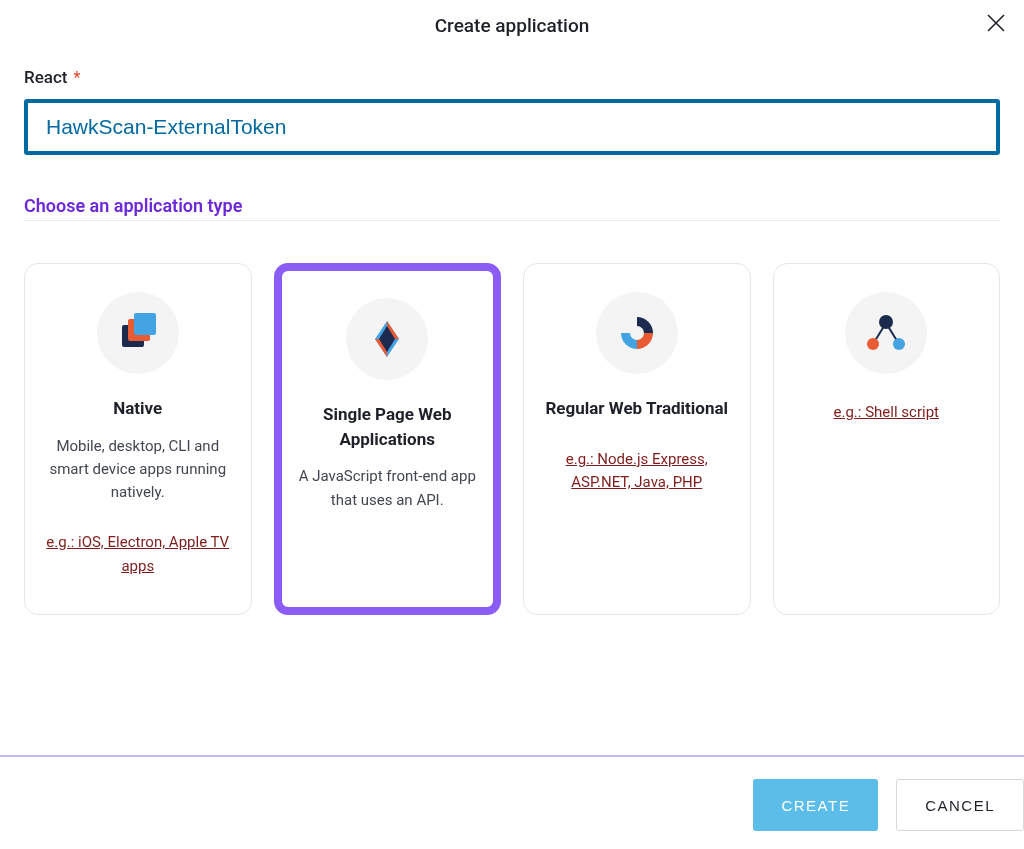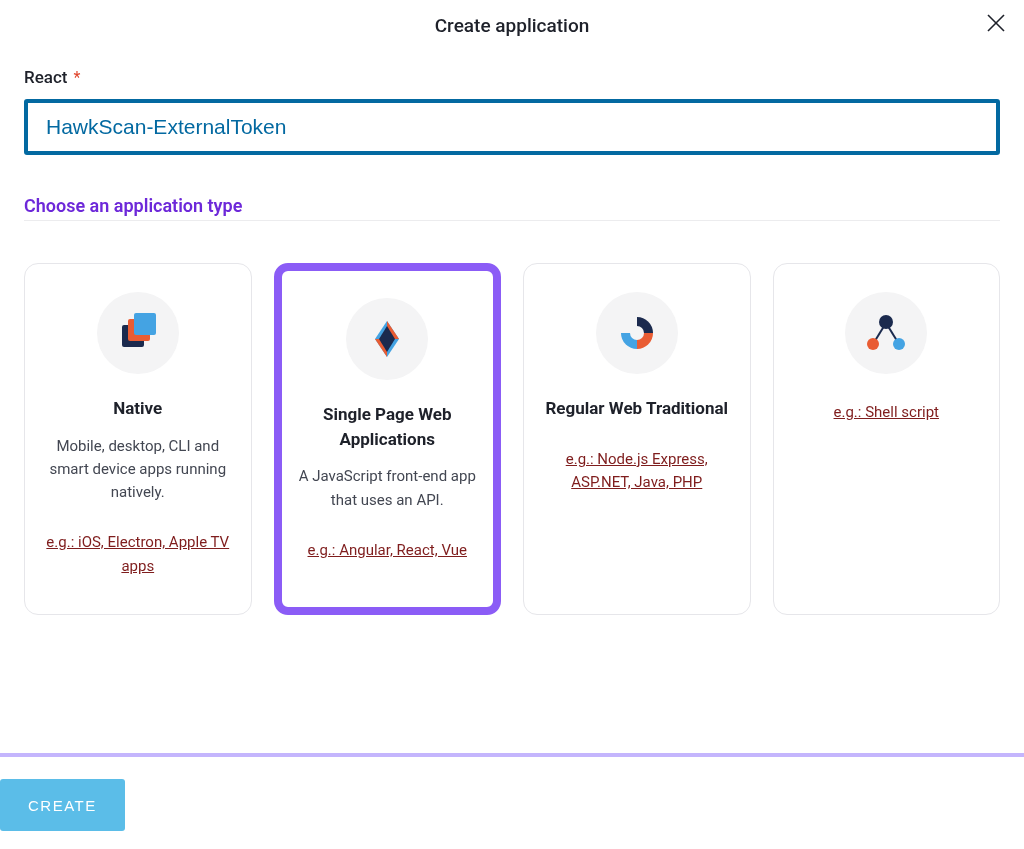--- a/index.html
+++ b/index.html
@@ -115,24 +115,24 @@
     line-height: 1.55;
   }
   .card-eg {
     margin-top: 27px;
     font-size: 15px;
     color: #7f1d1d;
     line-height: 1.55;
     text-decoration: underline;
   }
   .modal-footer {
-    border-top: 4px solid #c4b5fd;
+    border-top: 2px solid #c4b5fd;
     padding: 22px 0 18px;
     display: flex;
-    justify-content: space-between;
+    justify-content: flex-end;
     gap: 18px;
   }
   .btn {
     height: 52px;
     padding: 0 28px;
     font-size: 15px;
     letter-spacing: 1.5px;
     border-radius: 3px;
     cursor: pointer;
     font-weight: 500;
@@ -194,21 +194,20 @@
         <div class="card-icon-wrap">
           <svg width="42" height="42" viewBox="0 0 42 42">
             <polygon points="21,3 33,21 21,39 9,21" fill="#44a3e3"></polygon>
             <polygon points="21,3 33,21 21,21" fill="#e95c33"></polygon>
             <polygon points="21,39 9,21 21,21" fill="#e95c33"></polygon>
             <polygon points="21,8 29,21 21,34 13,21" fill="#1b2a4e"></polygon>
           </svg>
         </div>
         <div class="card-title">Single Page Web Applications</div>
         <div class="card-desc">A JavaScript front-end app that uses an API.</div>
-        <div class="card-eg">e.g.: Angular, React, Vue</div>
       </div>
 
       <div class="type-card">
         <div class="card-icon-wrap">
           <svg width="44" height="44" viewBox="0 0 44 44">
             <path d="M22 6 A16 16 0 0 1 38 22 L22 22 Z" fill="#1b2a4e"></path>
             <path d="M38 22 A16 16 0 0 1 22 38 L22 22 Z" fill="#e95c33"></path>
             <path d="M22 38 A16 16 0 0 1 6 22 L22 22 Z" fill="#44a3e3"></path>
             <circle cx="22" cy="22" r="7" fill="#f4f4f5"></circle>
           </svg>
@@ -228,15 +227,16 @@
           </svg>
         </div>
         <div class="card-eg">e.g.: Shell script</div>
       </div>
 
     </div>
   </div>
 
   <div class="modal-footer">
     <button class="btn btn-primary">CREATE</button>
+    <button class="btn btn-secondary">CANCEL</button>
   </div>
 
 </div>
 
 </body></html>

